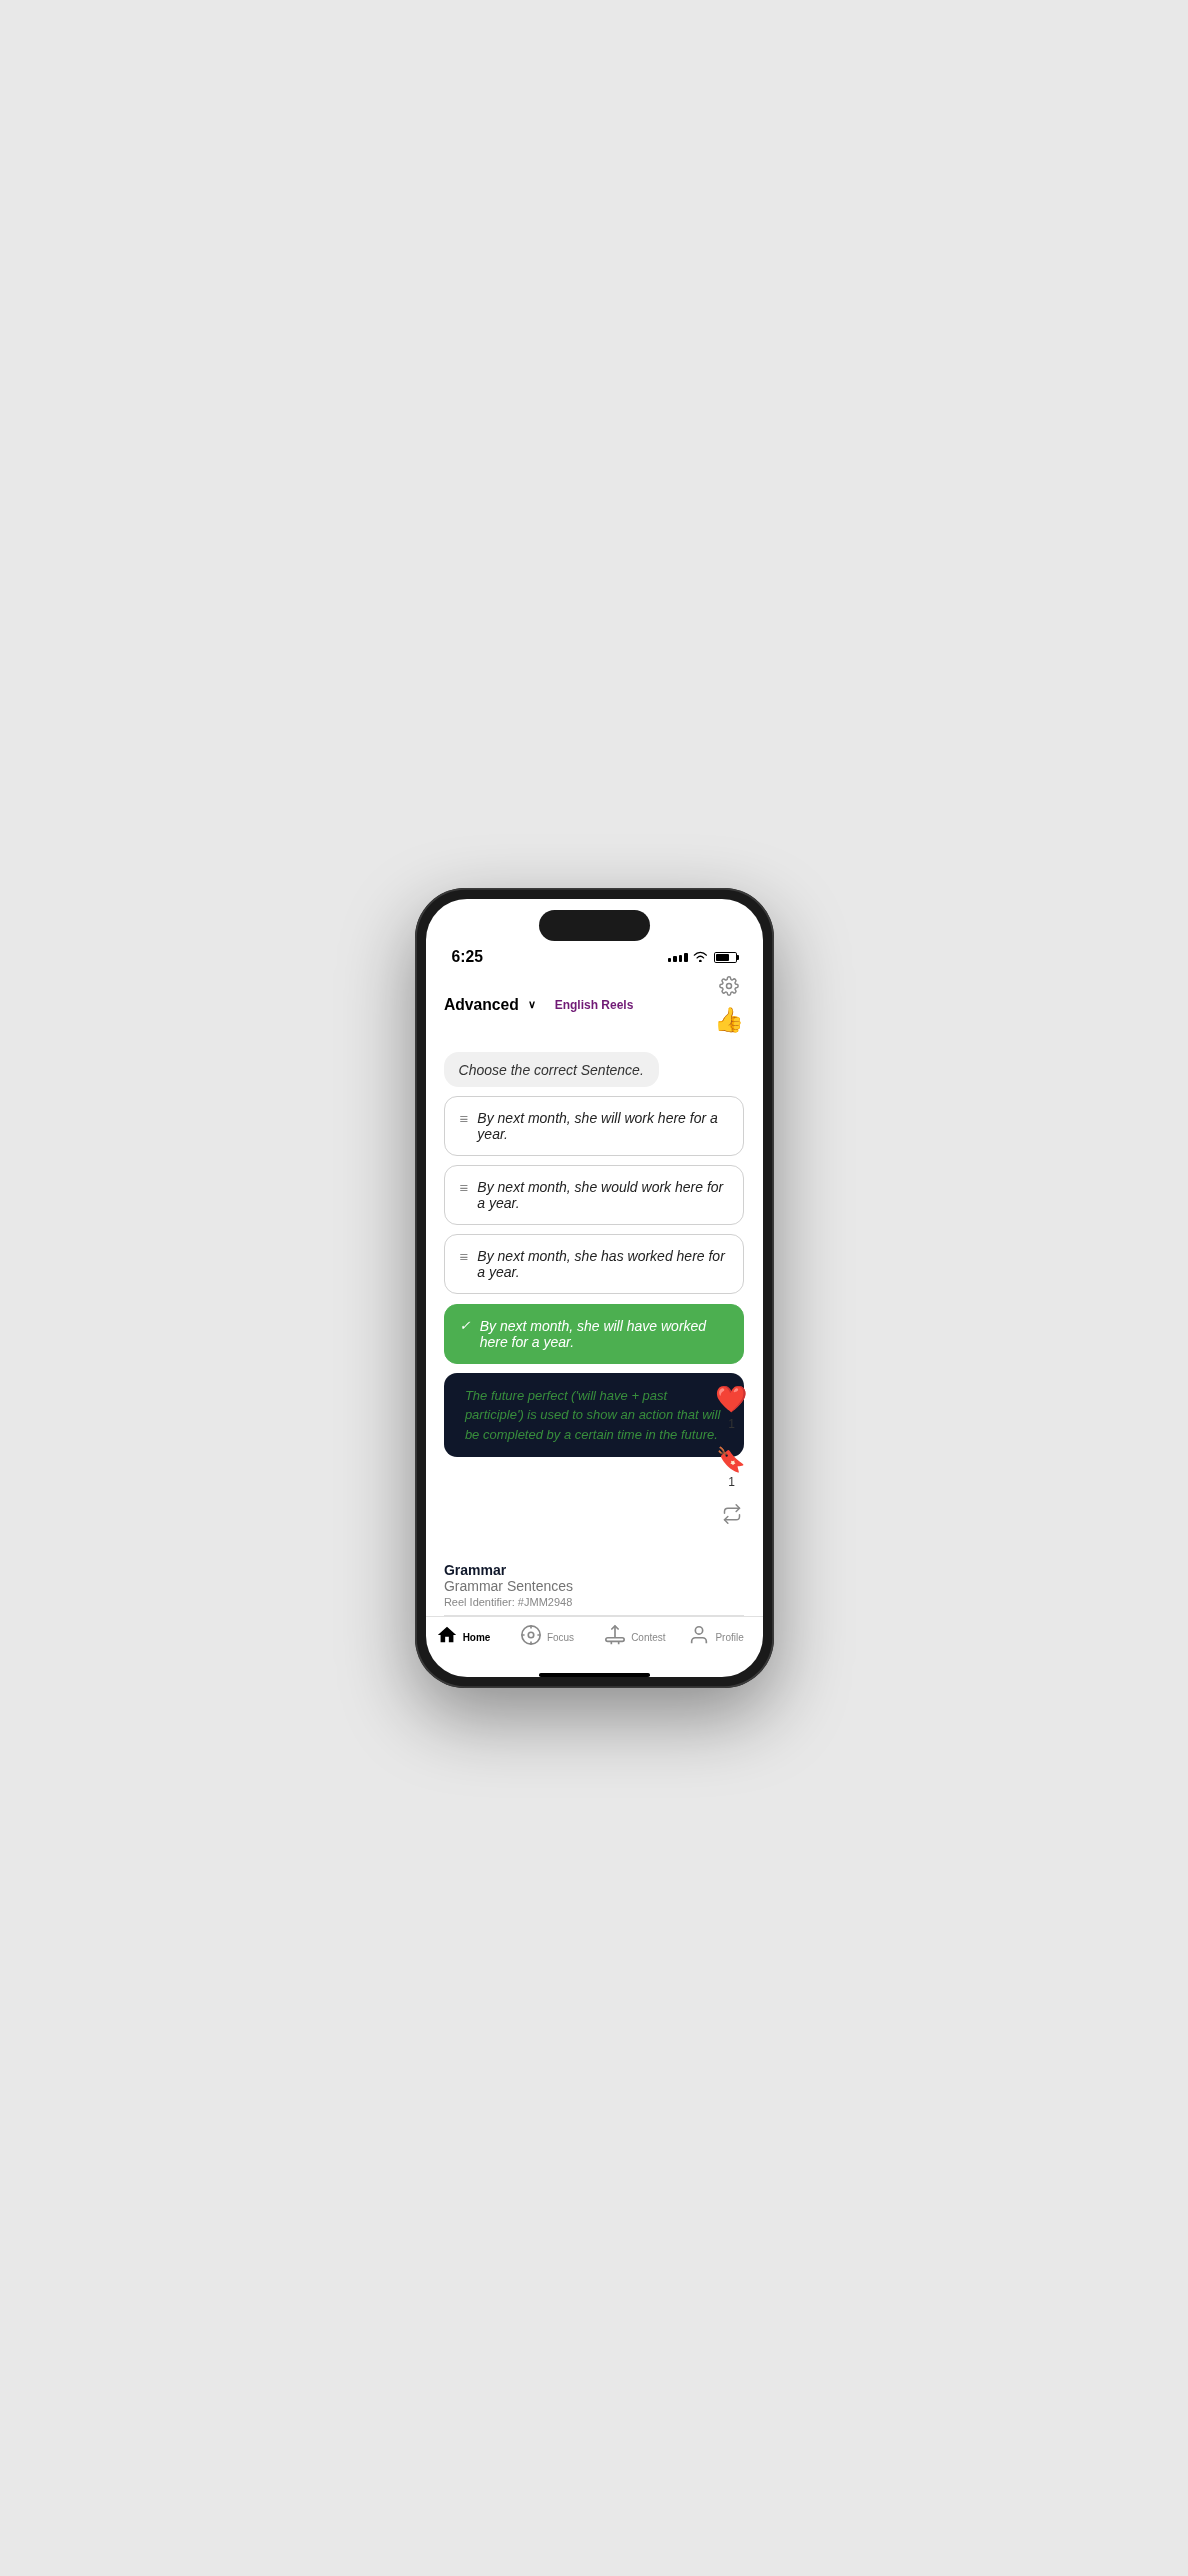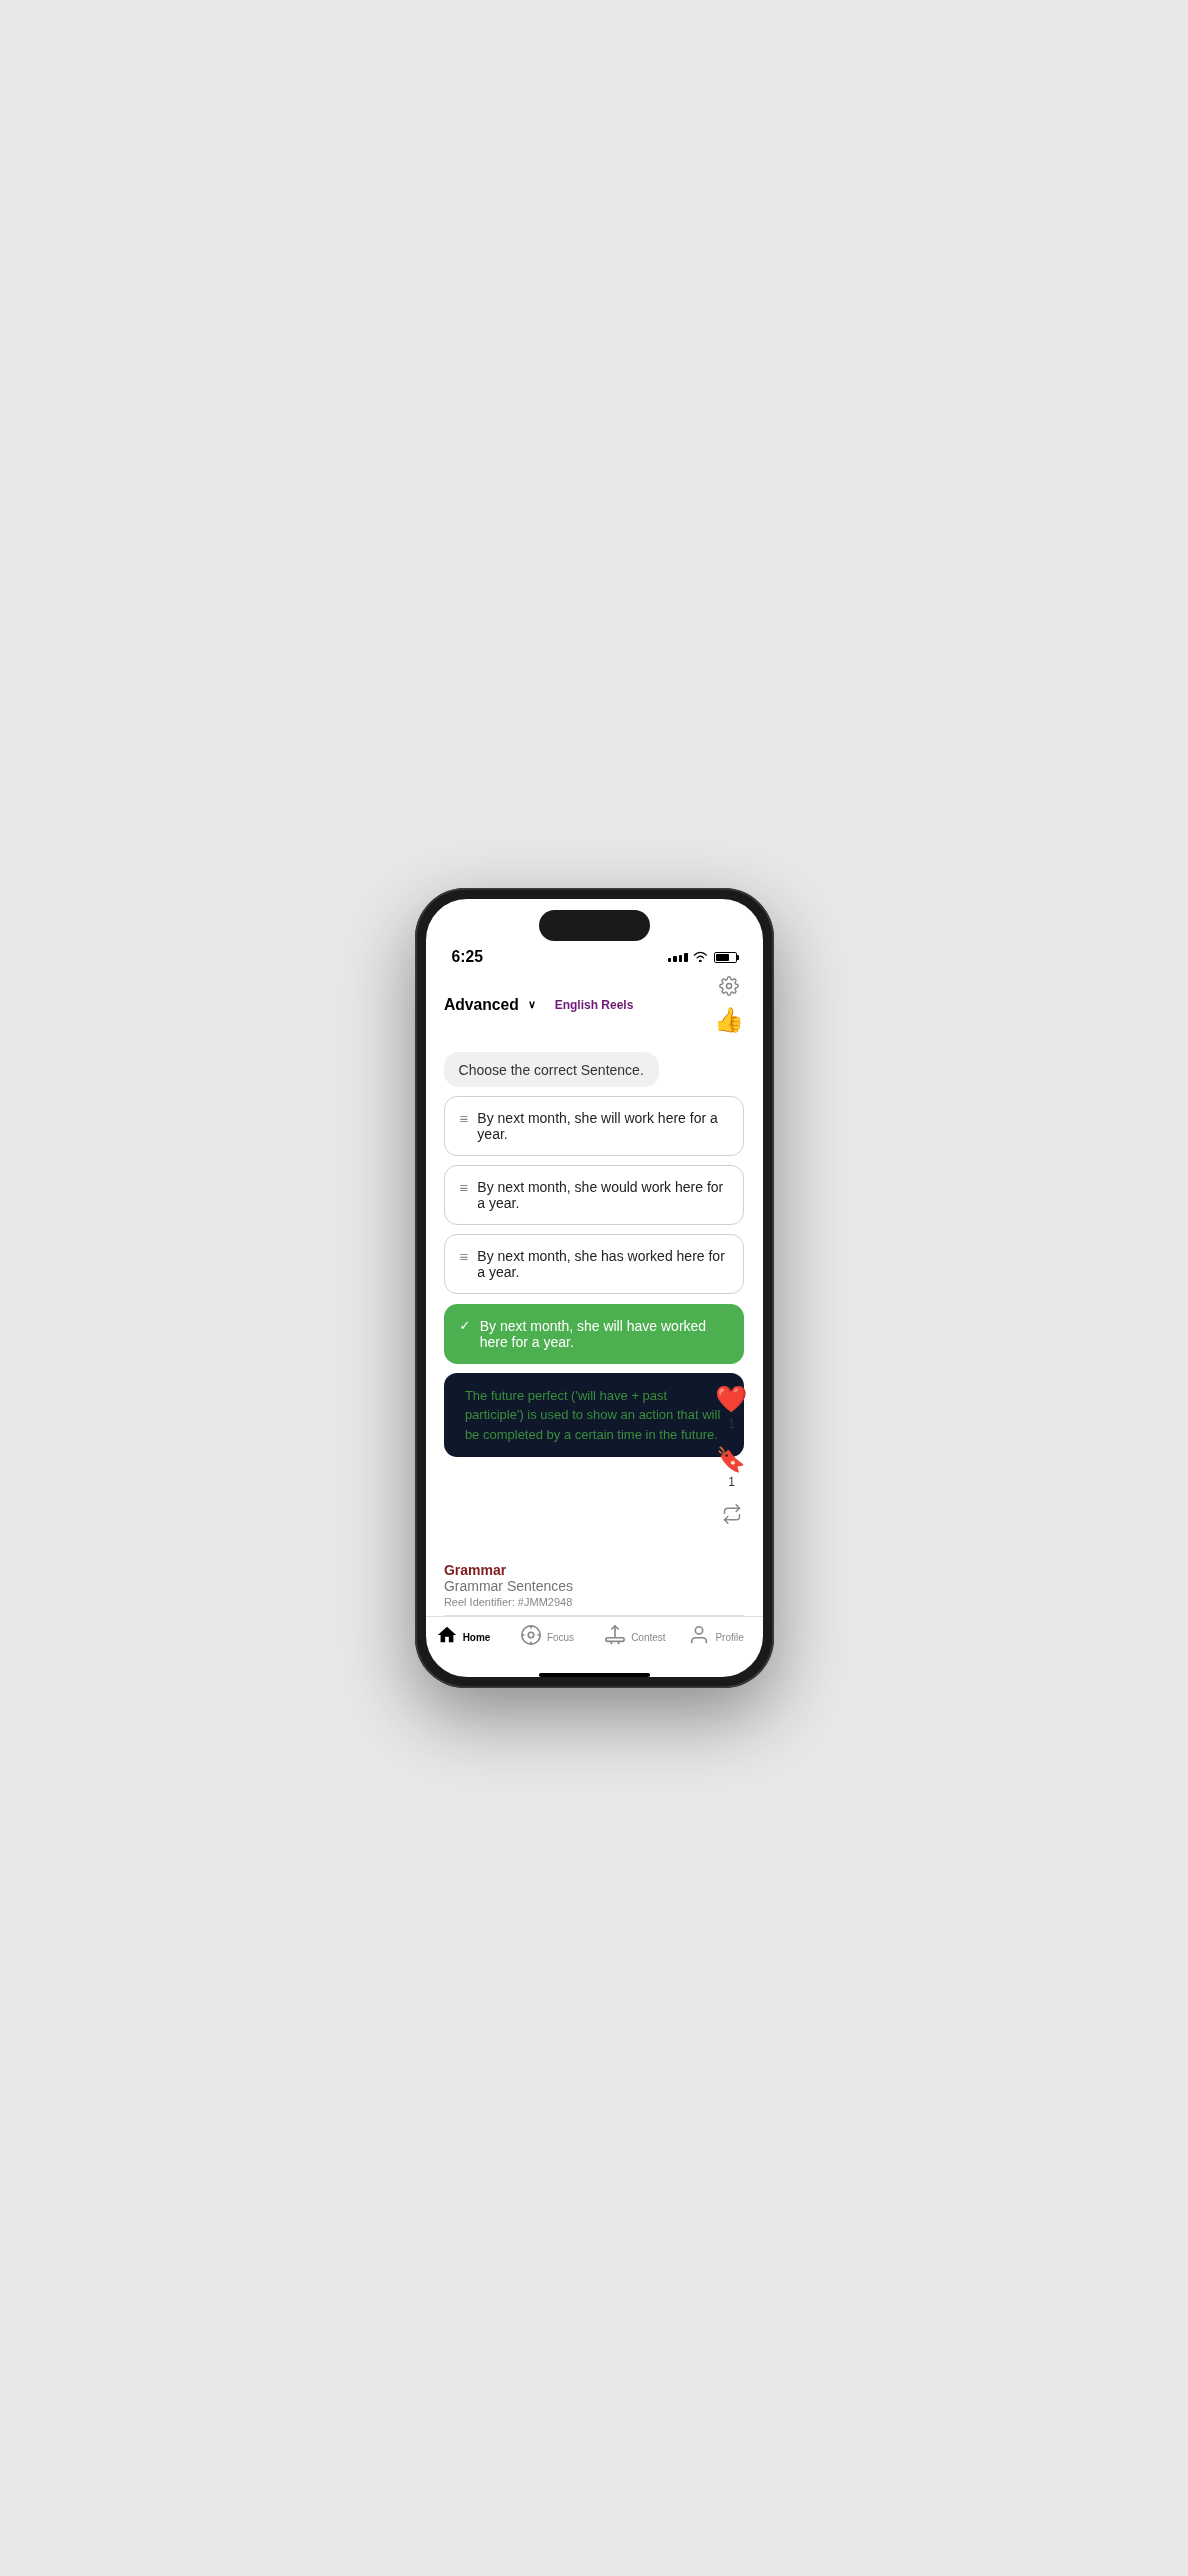--- a/index.html
+++ b/index.html
@@ -140,20 +140,21 @@
       font-size: 24px;
       color: #4caf50;
     }
     .content-area {
       flex: 1;
       overflow-y: auto;
       padding: 9.2px 18.4px 9.2px;
       display: flex;
       flex-direction: column;
       gap: 9.2px;
+      font-style: italic;
     }
     .question-label {
       background: #f0f0f0;
       border-radius: 14.7px;
       padding: 9.2px 14.7px;
       font-size: 14px;
       color: #333;
       align-self: flex-start;
     }
     .answer-option {
@@ -222,21 +223,21 @@
       color: #333;
       font-weight: 500;
     }
     .reel-info {
       padding: 7.4px 18.4px 0;
       flex-shrink: 0;
     }
     .reel-category {
       font-size: 14px;
       font-weight: 700;
-      color: #7f1d1d;
+      color: #0f172a;
       margin-top: 41px;
     }
     .reel-subcategory {
       font-size: 14px;
       color: #737373;
     }
     .reel-id {
       font-size: 11px;
       color: #888;
       margin-top: 1.8px;

